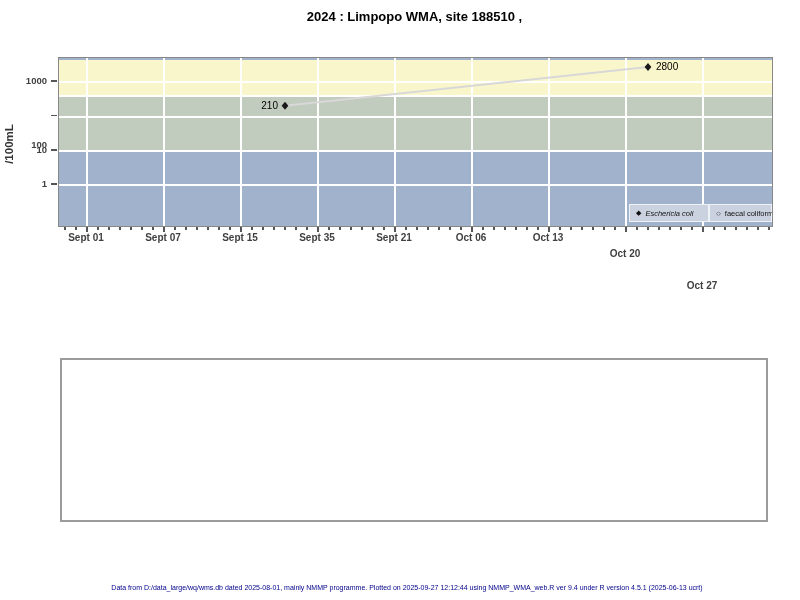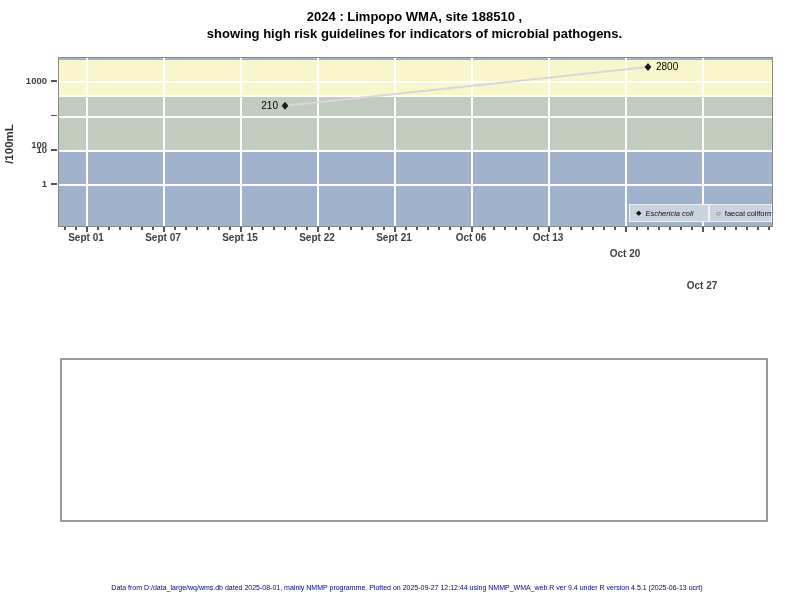--- a/index.html
+++ b/index.html
@@ -38,21 +38,20 @@
         font-size:7px;color:#00008b;}
   svg{position:absolute;left:0;top:0;}
 </style>
 </head>
 <body>
 
 <div class="page">
 
   <div class="title">
     <div>2024 : Limpopo WMA, site 188510 ,</div>
-    <div>showing high risk guidelines for indicators of microbial pathogens.</div>
   </div>
 
   <div class="ylab">/100mL</div>
 
   <div class="plot" id="plot">
       <div class="band" style="top: 93px; height: 73.9131px; background: rgb(160, 178, 204);"></div>
       <div class="band" style="top: 38.0493px; height: 54.9507px; background: rgb(194, 204, 190);"></div>
       <div class="band" style="top: 1.99481px; height: 36.0545px; background: rgb(250, 246, 203);"></div>
     <div class="vgrid" style="left: 27px;"></div>
       <div class="vgrid" style="left: 104px;"></div>
@@ -157,21 +156,21 @@
       <div class="xtick-mark" style="left: 702px; top: 227px; height: 5px;"></div>
       <div class="xtick-mark" style="left: 713px; top: 227px; height: 3px;"></div>
       <div class="xtick-mark" style="left: 724px; top: 227px; height: 3px;"></div>
       <div class="xtick-mark" style="left: 735px; top: 227px; height: 3px;"></div>
       <div class="xtick-mark" style="left: 746px; top: 227px; height: 3px;"></div>
       <div class="xtick-mark" style="left: 757px; top: 227px; height: 3px;"></div>
       <div class="xtick-mark" style="left: 768px; top: 227px; height: 3px;"></div>
       <div class="xtick-label" style="left: 52px; top: 232px;">Sept 01</div>
       <div class="xtick-label" style="left: 129px; top: 232px;">Sept 07</div>
       <div class="xtick-label" style="left: 206px; top: 232px;">Sept 15</div>
-      <div class="xtick-label" style="left: 283px; top: 232px;">Sept 22</div>
+      <div class="xtick-label" style="left: 283px; top: 232px;">Sept 35</div>
       <div class="xtick-label" style="left: 360px; top: 232px;">Sept 21</div>
       <div class="xtick-label" style="left: 437px; top: 232px;">Oct 06</div>
       <div class="xtick-label" style="left: 514px; top: 232px;">Oct 13</div>
       <div class="xtick-label" style="left: 591px; top: 248px; text-align: center;">Oct 20</div>
       <div class="xtick-label" style="left: 668px; top: 232px; margin-top: 48px;">Oct 27</div>
     </div>
 
 
   <div class="results-box"></div>
 

